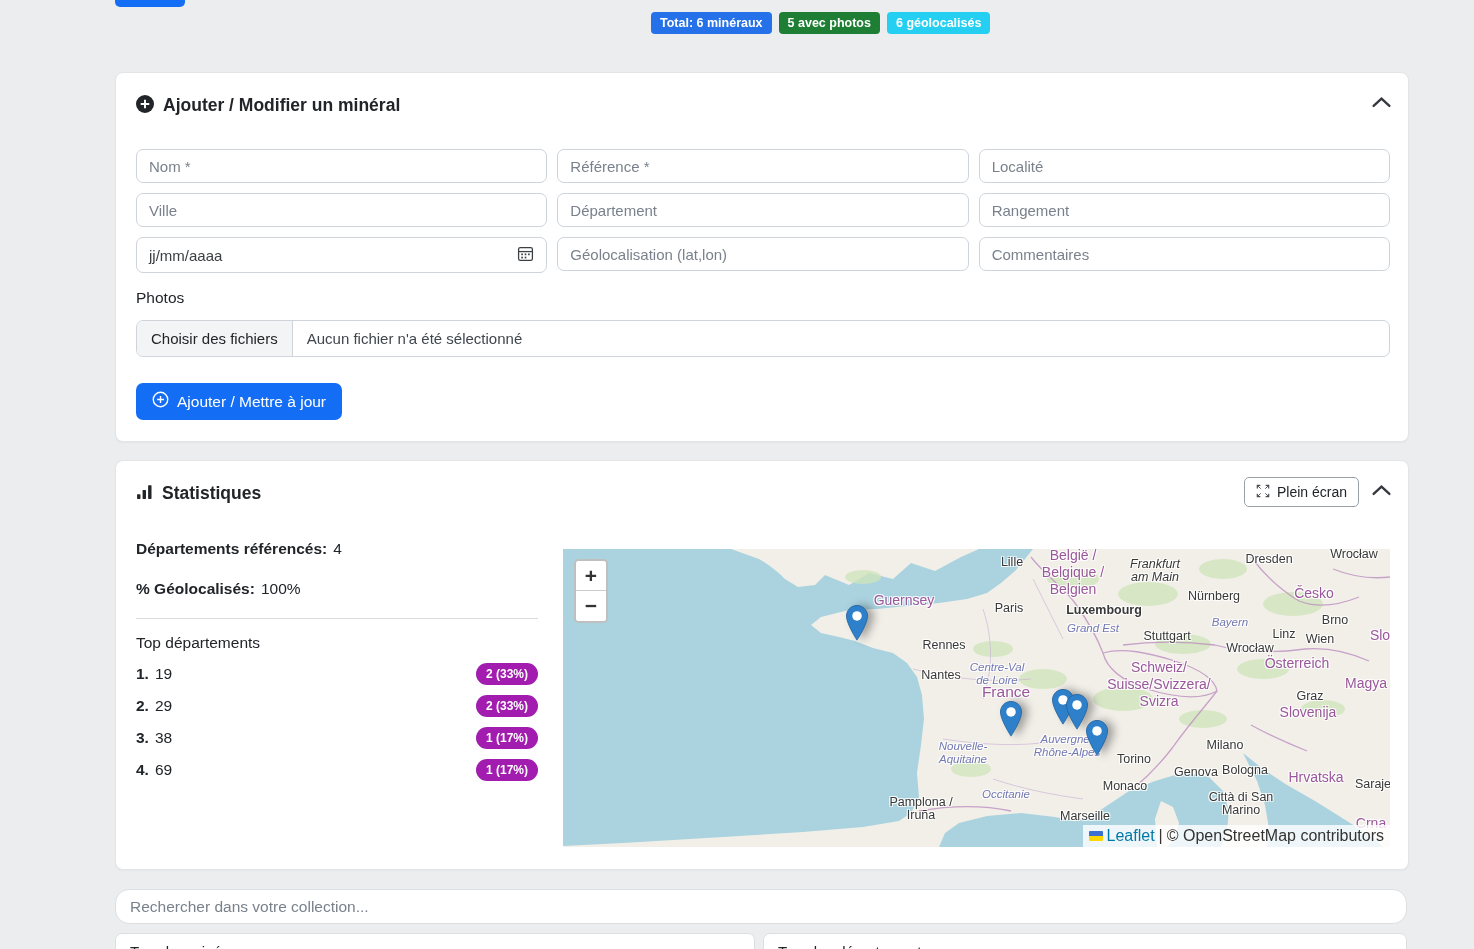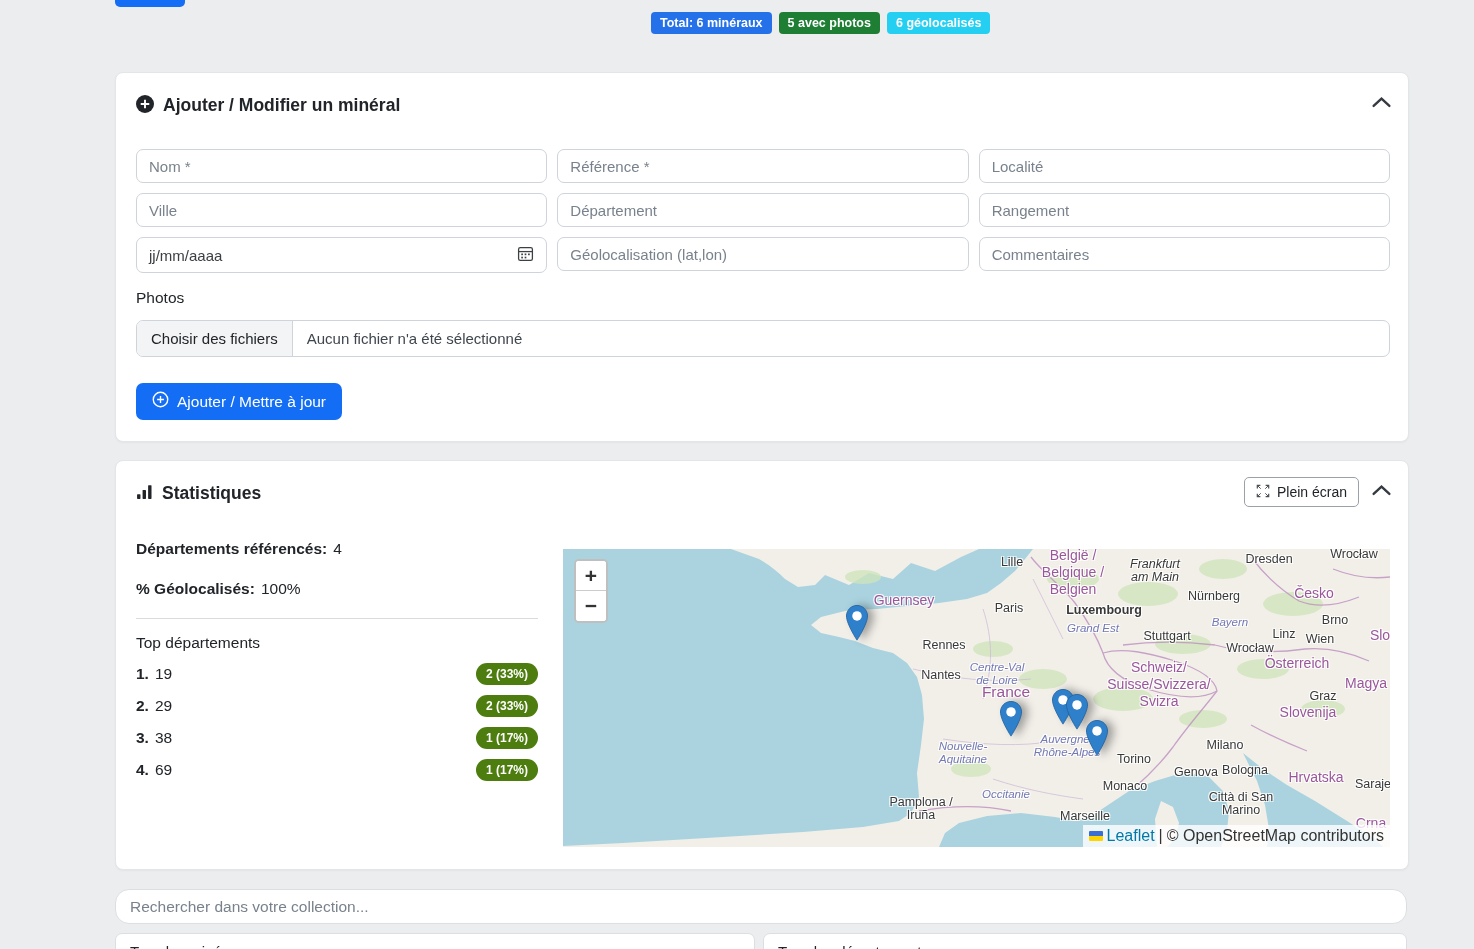--- a/index.html
+++ b/index.html
@@ -37,21 +37,21 @@
               padding:0 16px;background:#146ef5;border:none;border-radius:7px;color:#fff;font-size:15.5px;cursor:pointer;}
   
   .stat-line{position:absolute;left:20px;font-size:15.5px;}
   .stat-line b{font-weight:bold;}
   .stat-val{margin-left:6px;}
   .stats-divider{position:absolute;left:20px;top:157px;width:402px;border:none;border-top:1px solid #d9dcdf;margin:0;}
   .top-title{position:absolute;left:20px;top:173px;font-size:15.5px;color:#212529;}
   .top-list{position:absolute;left:20px;top:197px;width:402px;}
   .top-row{display:flex;justify-content:space-between;align-items:center;height:32px;font-size:15.5px;}
   .top-dept{margin-left:6px;}
-  .pill{background:#4d7c0f;color:#fff;font-size:12px;font-weight:bold;padding:4px 10px;border-radius:12px;}
+  .pill{background:#a21caf;color:#fff;font-size:12px;font-weight:bold;padding:4px 10px;border-radius:12px;}
   .fullscreen-btn{position:absolute;right:49px;top:16px;height:30px;display:flex;align-items:center;gap:7px;
                   padding:0 11px;background:#fff;border:1px solid #9aa1a8;border-radius:5px;
                   font-size:14px;color:#212529;cursor:pointer;}
   
   .map{position:absolute;left:447px;top:88px;width:827px;height:298px;background:#aad3df;overflow:hidden;}
   .land-svg{position:absolute;left:0;top:0;}
   .mlabel{position:absolute;transform:translateX(-50%);text-align:center;white-space:pre-line;pointer-events:none;
           text-shadow:-1px -1px 0 rgba(255,255,255,.85),1px -1px 0 rgba(255,255,255,.85),
                       -1px 1px 0 rgba(255,255,255,.85),1px 1px 0 rgba(255,255,255,.85);}
   .mlabel.city{font-size:12.5px;line-height:13px;color:#383838;}
@@ -291,21 +291,21 @@
           <span class="mlabel country" style="left: 734px; top: 106px;">Österreich</span>
           <span class="mlabel country" style="left: 817px; top: 78px;">Slo</span>
           <span class="mlabel region" style="left: 434px; top: 112px;">Centre-Val
 de Loire</span>
           <span class="mlabel city" style="left: 378px; top: 120px;">Nantes</span>
           <span class="mlabel country" style="left: 596px; top: 110px;">Schweiz/
 Suisse/Svizzera/
 Svizra</span>
           <span class="mlabel country-lg" style="left: 443px; top: 134px;">France</span>
           <span class="mlabel country" style="left: 803px; top: 126px;">Magya</span>
-          <span class="mlabel city" style="left: 747px; top: 141px; margin-left: 13px;">Graz</span>
+          <span class="mlabel city" style="left: 747px; top: 141px;">Graz</span>
           <span class="mlabel country" style="left: 745px; top: 155px;">Slovenija</span>
           <span class="mlabel city" style="left: 662px; top: 190px;">Milano</span>
           <span class="mlabel region" style="left: 504px; top: 184px;">Auvergne-
 Rhône-Alpes</span>
           <span class="mlabel region" style="left: 400px; top: 191px;">Nouvelle-
 Aquitaine</span>
           <span class="mlabel city" style="left: 571px; top: 204px;">Torino</span>
           <span class="mlabel city" style="left: 633px; top: 217px;">Genova</span>
           <span class="mlabel city" style="left: 682px; top: 215px;">Bologna</span>
           <span class="mlabel country" style="left: 753px; top: 220px;">Hrvatska</span>

